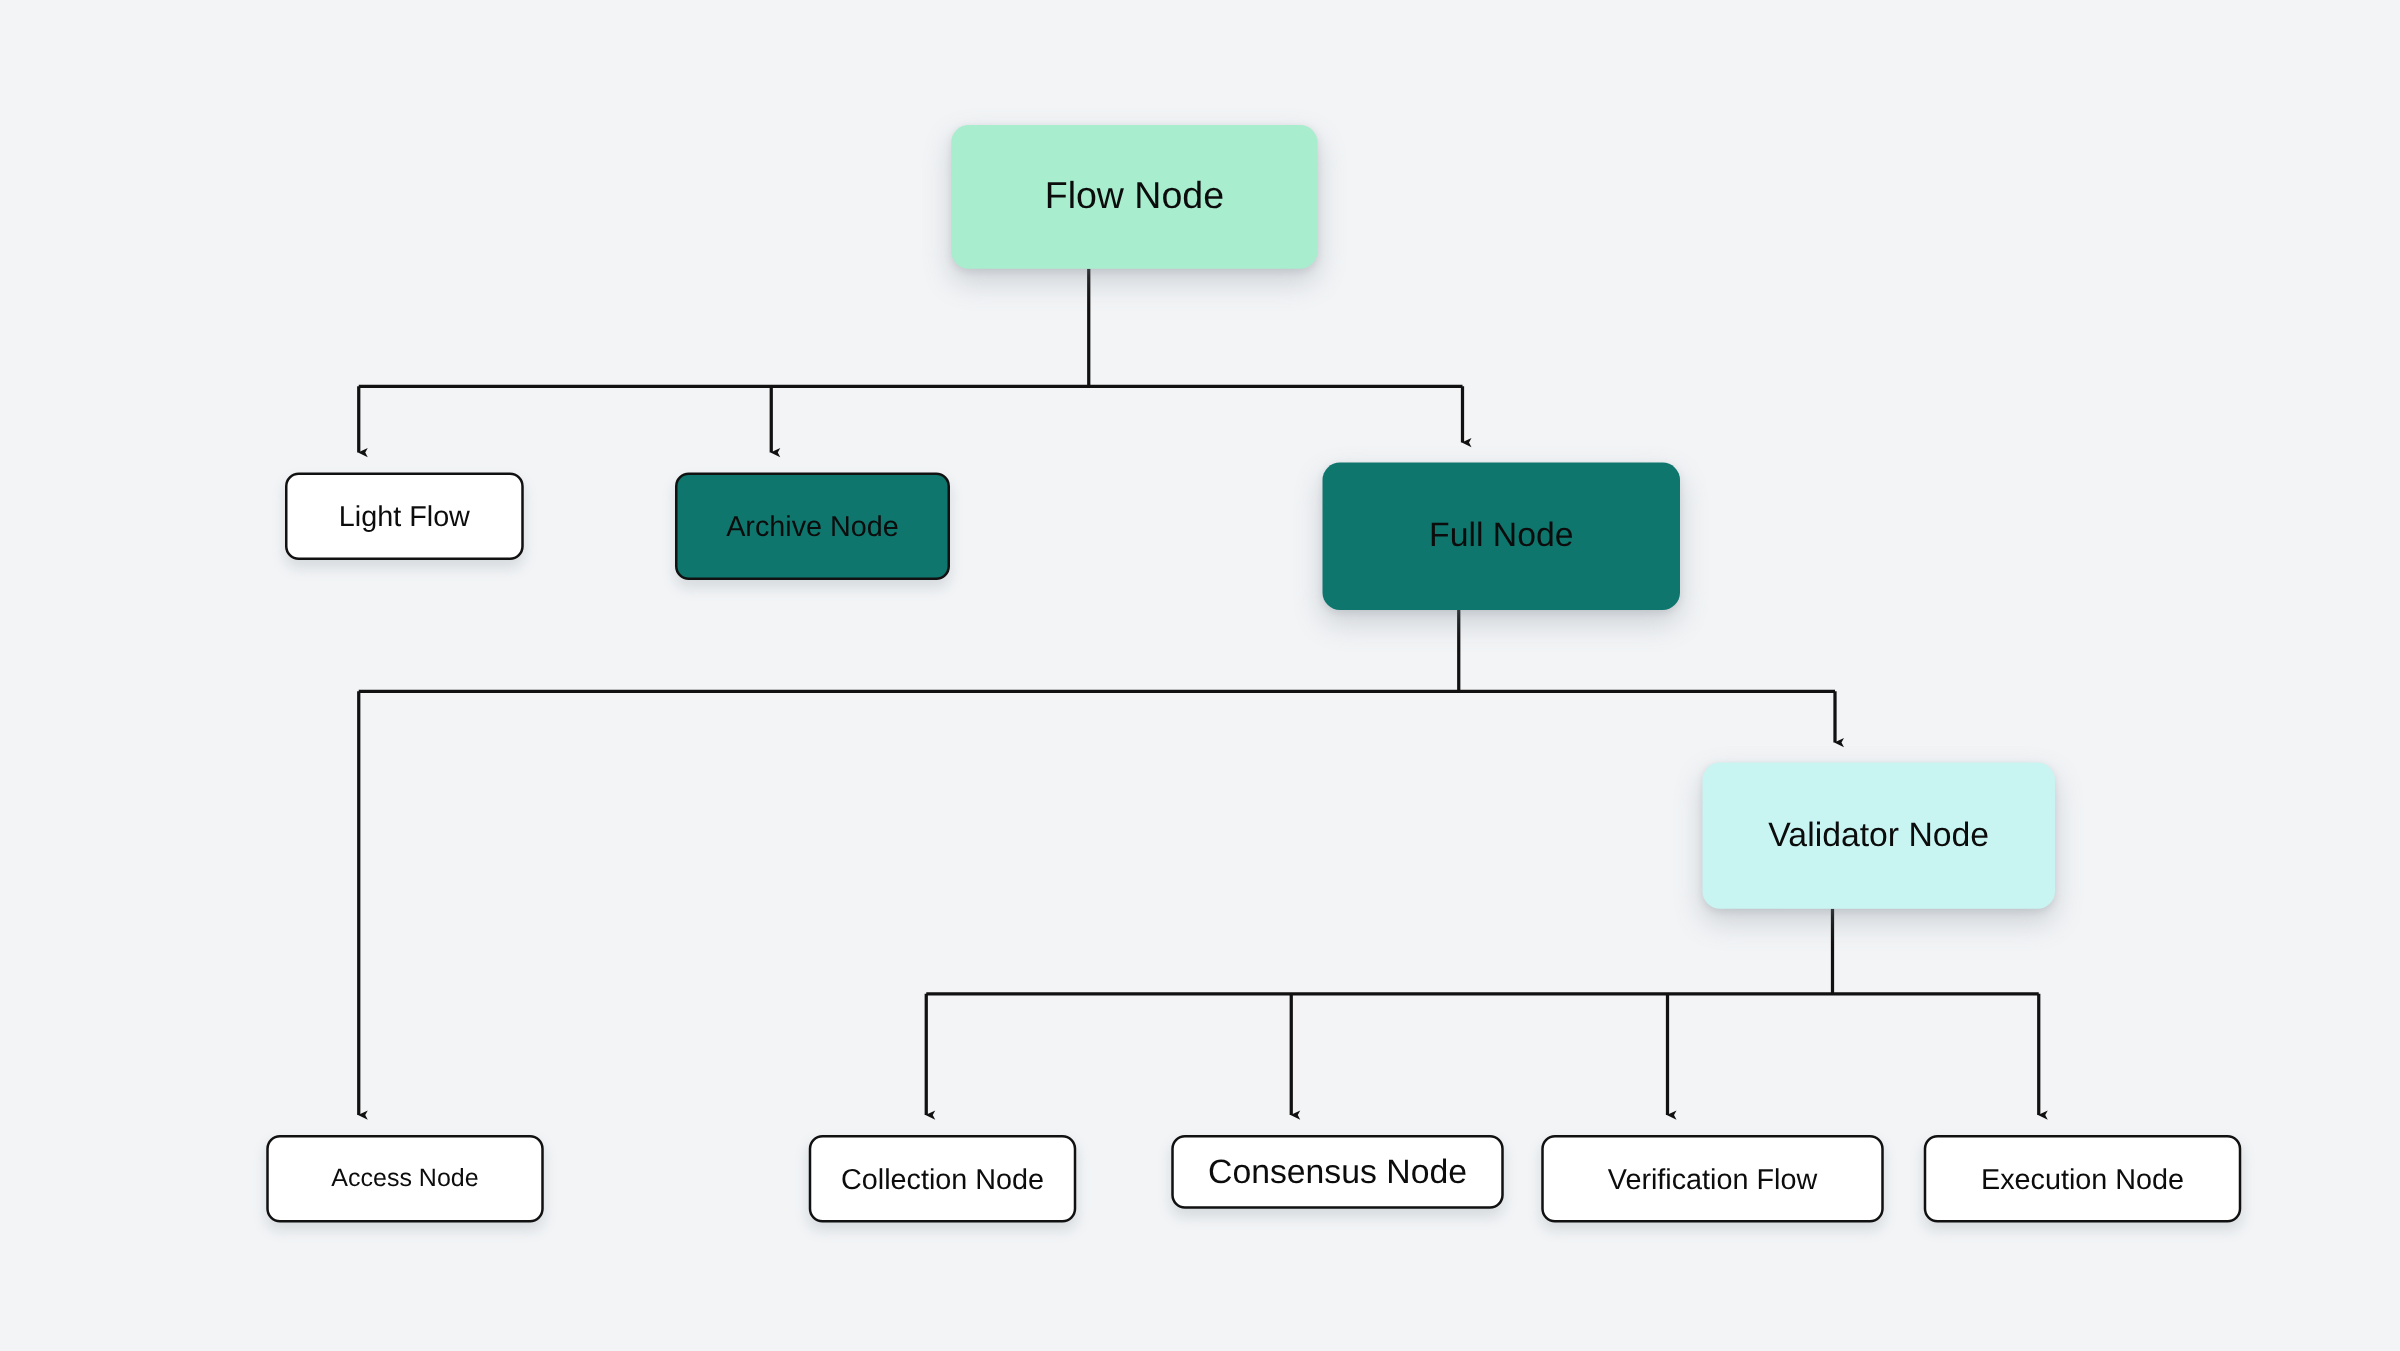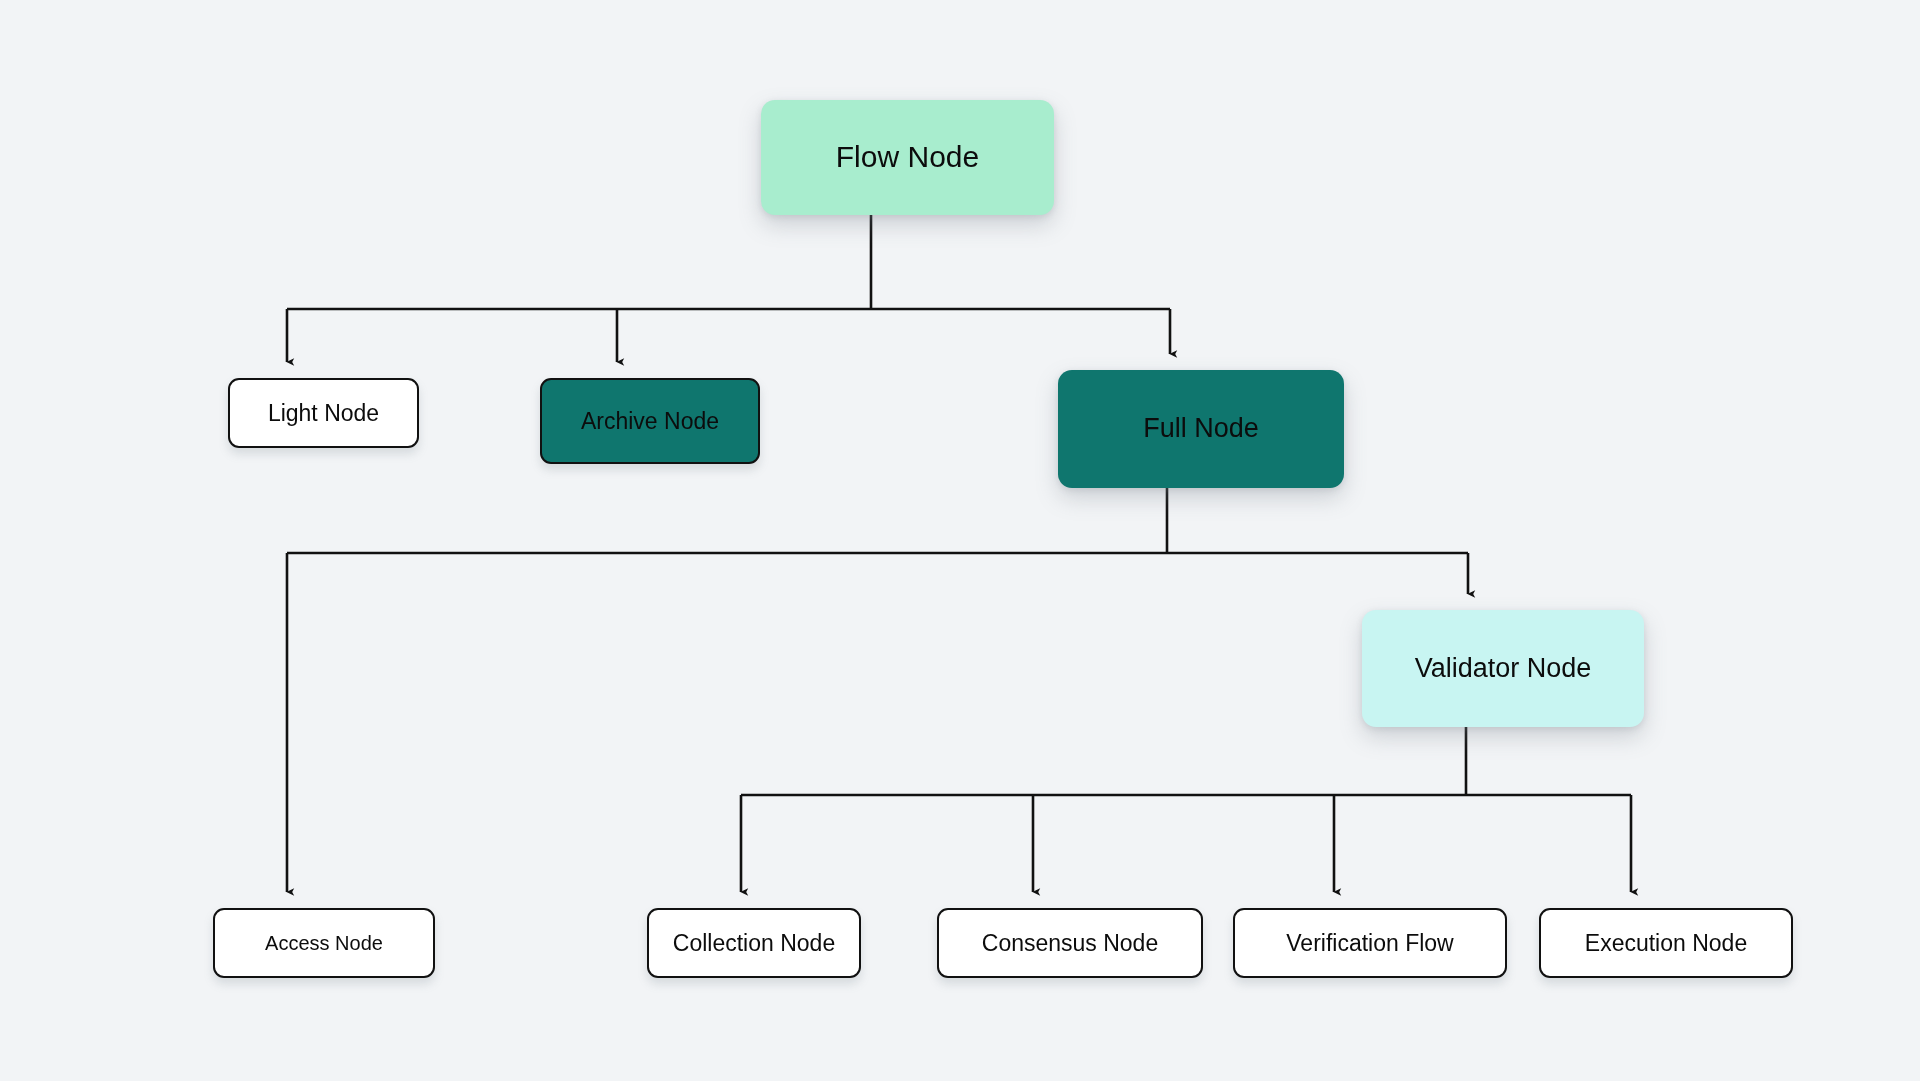--- a/index.html
+++ b/index.html
@@ -90,21 +90,21 @@
       <path d="M 1334,795 L 1334,892" marker-end="url(#arrowhead)"></path>
       <path d="M 1631,795 L 1631,892" marker-end="url(#arrowhead)"></path>
     </g>
   </svg>
 
   <div class="node tinted" style="left: 725px; top: 100px; width: 293px; height: 115px; font-size: 30px; background: rgb(168, 237, 206); color: rgb(12, 12, 12);">
     <span class="node-label">Flow Node</span>
   </div>
 
   <div class="node leaf" style="left: 192px; top: 378px; width: 191px; height: 70px; font-size: 23px; background: rgb(255, 255, 255); color: rgb(12, 12, 12);">
-    <span class="node-label">Light Node</span>
+    <span class="node-label">Light Flow</span>
   </div>
 
   <div class="node leaf" style="left: 504px; top: 378px; width: 220px; height: 86px; font-size: 23px; background: #0f766e; color: rgb(12, 12, 12);">
     <span class="node-label">Archive Node</span>
   </div>
 
   <div class="node tinted" style="left: 1022px; top: 370px; width: 286px; height: 118px; font-size: 27px; background: #0f766e; color: rgb(12, 12, 12);">
     <span class="node-label">Full Node</span>
   </div>
 
@@ -113,21 +113,21 @@
   </div>
 
   <div class="node leaf" style="left: 177px; top: 908px; width: 222px; height: 70px; font-size: 20px; background: rgb(255, 255, 255); color: rgb(12, 12, 12);">
     <span class="node-label">Access Node</span>
   </div>
 
   <div class="node leaf" style="left: 611px; top: 908px; width: 214px; height: 70px; font-size: 23px; background: rgb(255, 255, 255); color: rgb(12, 12, 12);">
     <span class="node-label">Collection Node</span>
   </div>
 
-  <div class="node leaf" style="left: 901px; top: 908px; width: 266px; height: 70px; font-size: 23px; background: rgb(255, 255, 255); color: rgb(12, 12, 12);">
+  <div class="node leaf" style="left: 901px; top: 908px; width: 266px; height: 59px; font-size: 27px; background: rgb(255, 255, 255); color: rgb(12, 12, 12);">
     <span class="node-label">Consensus Node</span>
   </div>
 
   <div class="node leaf" style="left: 1197px; top: 908px; width: 274px; height: 70px; font-size: 23px; background: rgb(255, 255, 255); color: rgb(12, 12, 12);">
     <span class="node-label">Verification Flow</span>
   </div>
 
   <div class="node leaf" style="left: 1503px; top: 908px; width: 254px; height: 70px; font-size: 23px; background: rgb(255, 255, 255); color: rgb(12, 12, 12);">
     <span class="node-label">Execution Node</span>
   </div>

